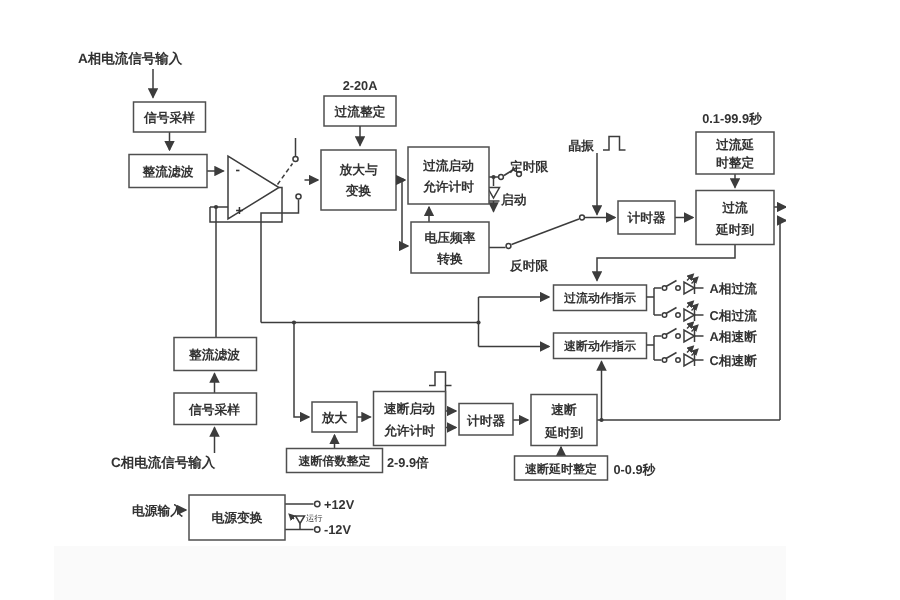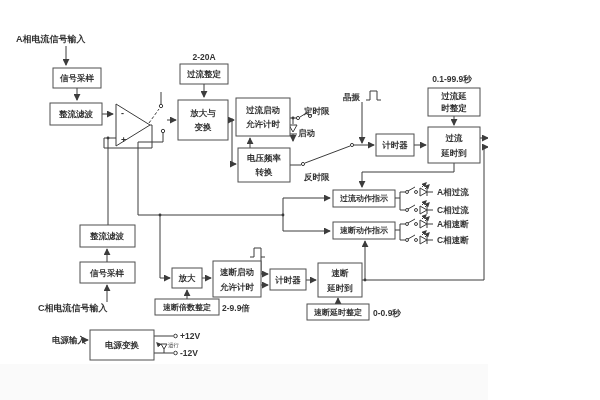--- a/index.html
+++ b/index.html
@@ -1,21 +1,21 @@
 <!DOCTYPE html>
 <html style="--line: #3c3c3c; --text: #333333; --box-border: #4f4f4f; --bg: #ffffff; --band: #fafafa; --btn-bg: #f3f3f3; --btn-icon: #9b9b9b;"><head>
 <meta charset="utf-8">
 <style>
   :root{
     --line:#3c3c3c; --text:#333333; --box-border:#4f4f4f; --bg:#ffffff;
     --band:#fafafa; --btn-bg:#f3f3f3; --btn-icon:#9b9b9b;
   }
   html,body{margin:0;padding:0;background:#fff;}
   .screen{position:relative;width:488px;height:400px;background:var(--bg);overflow:hidden;
-          font-family:"Liberation Sans",sans-serif;}
+          font-family:"Liberation Sans",sans-serif;margin-left:36px;}
   svg{position:absolute;left:0;top:0;}
   svg text{fill:var(--text);font-family:"Liberation Sans",sans-serif;font-weight:600;}
   .t85{font-size:8.5px;} .t9{font-size:9px;} .t8{font-size:8px;} .t55{font-size:5.5px;font-weight:400;}
   .tc{text-anchor:middle;}
   .w{fill:none;stroke:var(--line);stroke-width:1;}
   .wd{fill:none;stroke:var(--line);stroke-width:1;stroke-dasharray:3 2;}
   .bx{fill:#fff;stroke:var(--box-border);stroke-width:1;}
   .sym{fill:#fff;stroke:var(--line);stroke-width:1;}
   .oc{fill:#fff;stroke:var(--line);stroke-width:1;}
   .nd{fill:var(--line);stroke:none;}

